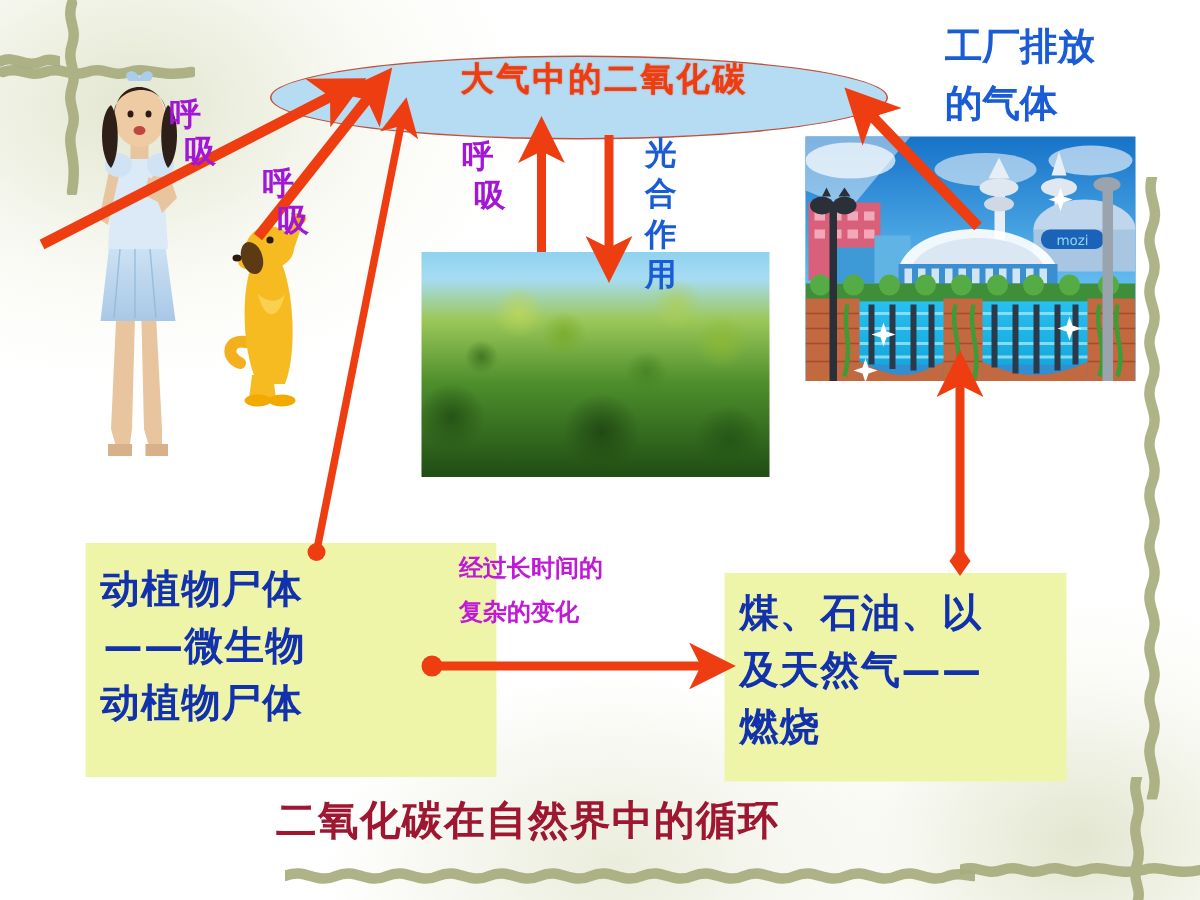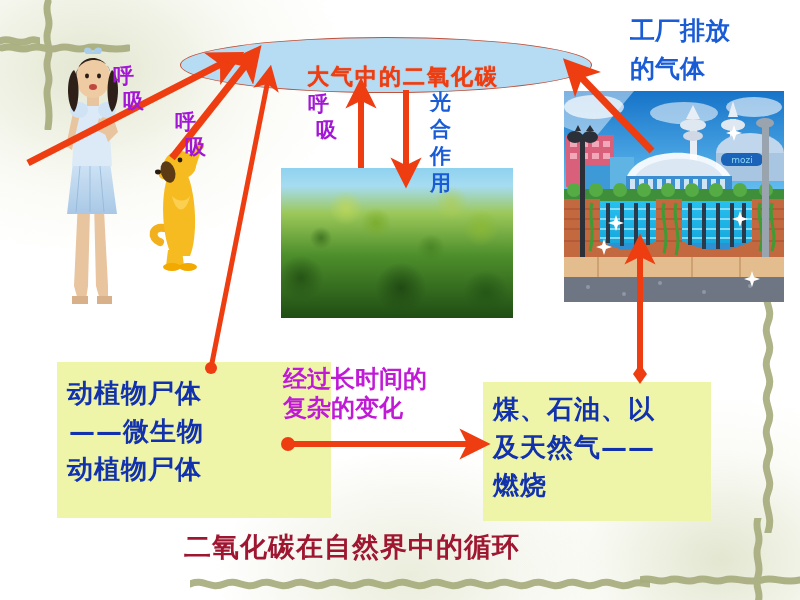--- a/index.html
+++ b/index.html
@@ -23,21 +23,21 @@
   .bamboo{position:absolute;opacity:.92;}
   .bamboo svg{display:block;}
 
   
   #atmosphere{
     position:absolute;left:180px;top:37px;width:412px;height:56px;
     border-radius:50%;
     background:#b5dcf2;
     border:1.6px solid #c0503a;
     box-sizing:border-box;
-    display:flex;align-items:flex-end;justify-content:center;
+    display:flex;align-items:flex-start;justify-content:center;
   }
   #atmosphere .txt{
     color:#ee3d11;
     font-family:"DejaVu Serif","Liberation Serif",serif;
     font-weight:bold;font-size:22px;letter-spacing:2px;
     white-space:nowrap;margin-left:34px;
     text-shadow:0 0 1px #ee3d11;
   }
 
   
@@ -51,21 +51,21 @@
       radial-gradient(circle 20px at 150px 80px, rgba(70,130,35,.85) 0%, rgba(70,130,35,0) 70%),
       radial-gradient(circle 26px at 200px 60px, rgba(140,185,50,.75) 0%, rgba(140,185,50,0) 70%),
       radial-gradient(circle 30px at 20px 110px, rgba(35,80,20,.9) 0%, rgba(35,80,20,0) 75%),
       radial-gradient(circle 34px at 120px 120px, rgba(30,70,18,.9) 0%, rgba(30,70,18,0) 75%),
       radial-gradient(circle 30px at 205px 125px, rgba(35,85,22,.9) 0%, rgba(35,85,22,0) 75%),
       radial-gradient(circle 24px at 65px 40px, rgba(190,215,90,.8) 0%, rgba(190,215,90,0) 72%),
       radial-gradient(circle 24px at 170px 35px, rgba(175,205,80,.7) 0%, rgba(175,205,80,0) 72%),
       linear-gradient(180deg,#8fd2ef 0%,#a6dcf2 12%,#9cc85a 30%,#4e8f2c 58%,#1f4d14 100%);
   }
   
-  #city-photo{left:564px;top:91px;width:220px;height:211px;background:#2f8fd0;}
+  #city-photo{left:537px;top:91px;width:220px;height:163px;background:#2f8fd0;}
 
   
   .ybox{
     position:absolute;background:#eff5a8;
     font-family:"DejaVu Serif","Liberation Serif",serif;
     color:#1131ad;font-weight:bold;
   }
   #box-dead{left:57px;top:362px;width:274px;height:156px;}
   #box-fuel{left:483px;top:382px;width:228px;height:139px;}
   .ybox .line{font-size:26px;line-height:38px;white-space:nowrap;padding-left:10px;letter-spacing:1px;}
@@ -83,21 +83,21 @@
   #lbl-breath1 i{font-style:normal;display:block;}
   #lbl-breath1 i:nth-child(2){margin-left:10px;}
   #lbl-breath2{left:175px;top:109px;font-size:21px;line-height:25px;}
   #lbl-breath2 i{font-style:normal;display:block;}
   #lbl-breath2 i:nth-child(2){margin-left:10px;}
   #lbl-breath3{left:308px;top:91px;font-size:21px;line-height:26px;}
   #lbl-breath3 i{font-style:normal;display:block;}
   #lbl-breath3 i:nth-child(2){margin-left:8px;}
   #lbl-photosyn{left:430px;top:88px;font-size:21px;line-height:27px;color:#1a5bd6;}
   #lbl-photosyn i{font-style:normal;display:block;}
-  #lbl-longtime{left:283px;top:364px;font-size:24px;line-height:29px;color:#c01ad6;}
+  #lbl-longtime{left:306px;top:364px;font-size:16px;line-height:29px;color:#c01ad6;}
   #lbl-longtime i{font-style:normal;display:block;}
 
   #caption{
     position:absolute;left:0;top:529px;width:704px;text-align:center;
     font-family:"DejaVu Serif","Liberation Serif",serif;
     font-size:27px;font-weight:bold;color:#9e1630;letter-spacing:1px;
   }
 
   
   #overlay{position:absolute;left:0;top:0;width:800px;height:600px;pointer-events:none;}

